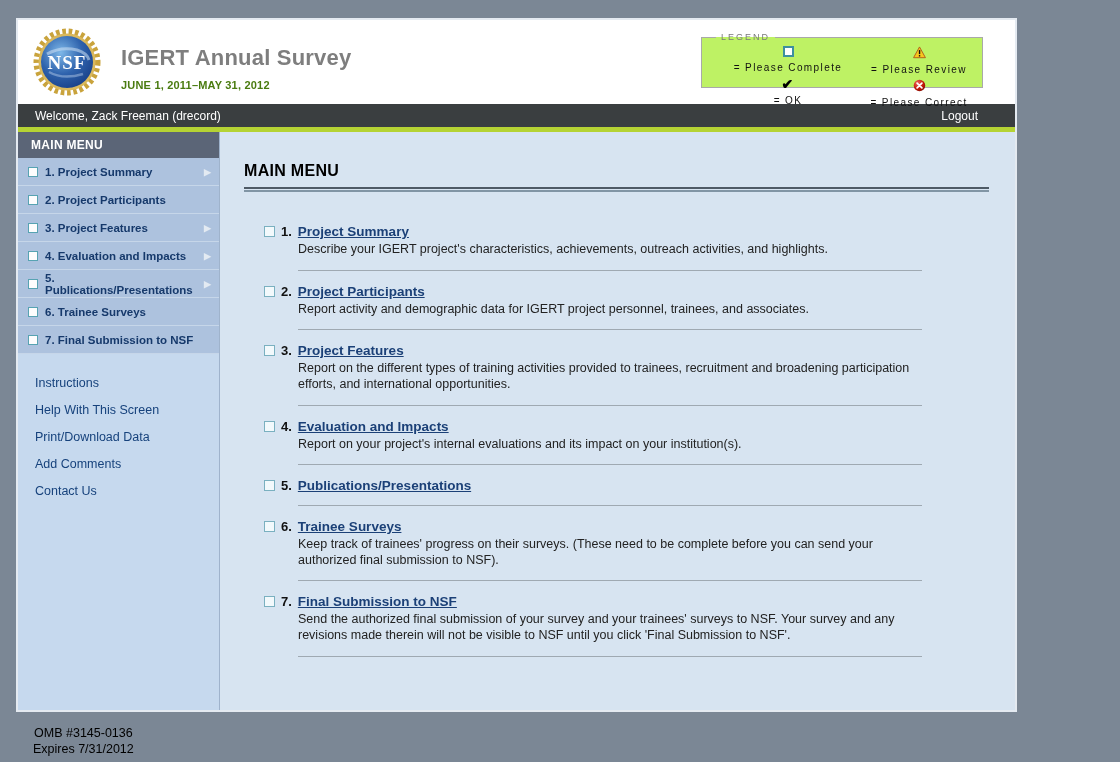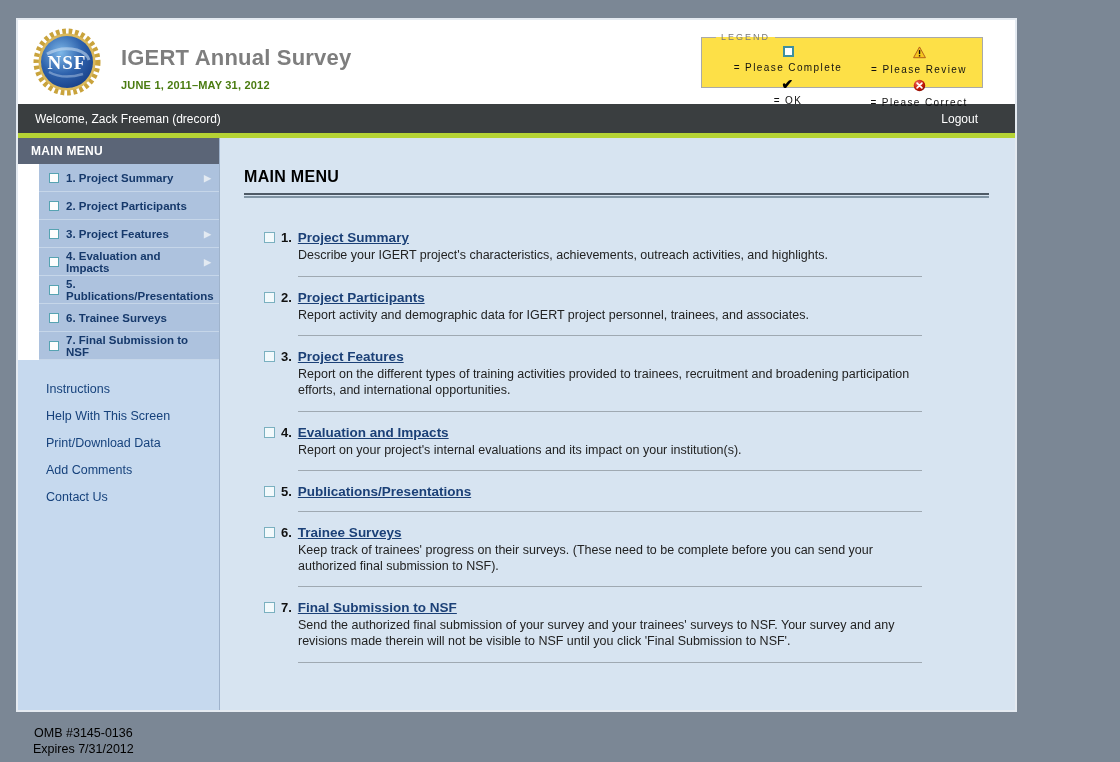--- a/index.html
+++ b/index.html
@@ -16,51 +16,51 @@
     display:flex; flex-direction:column;
   }
   
   .hdr { height:84px; background:#fff; position:relative; flex:0 0 auto; }
   .logo { position:absolute; left:15px; top:8px; width:68px; height:68px; }
   .title-block { position:absolute; left:103px; top:25px; }
   .app-title { font-size:22px; font-weight:bold; color:#7e7e7e; letter-spacing:.2px; }
   .app-subtitle { font-size:11px; font-weight:bold; color:#4a7b10; margin-top:8px; letter-spacing:.2px; }
   fieldset.legend-box {
     position:absolute; right:32px; top:12px; width:282px; height:56px;
-    border:1px solid #a9a9a9; background:#fde047; padding:4px 8px 2px 10px;
+    border:1px solid #a9a9a9; background:#bef264; padding:4px 8px 2px 10px;
   }
   fieldset.legend-box legend {
     font-size:9px; color:#7a7a7a; letter-spacing:2px; padding:0 5px; margin-left:4px;
   }
   .legend-grid { display:grid; grid-template-columns:152px 1fr; row-gap:4px; }
   .legend-item { display:flex; align-items:center; gap:5px; font-size:10px; color:#111; letter-spacing:1.4px; white-space:nowrap;flex-direction:column; }
   .lg-checkbox { width:11px; height:11px; background:#fff; border:2px solid #3d8fa0; display:inline-block; flex:0 0 auto; }
   .lg-check { font-size:14px; font-weight:bold; color:#000; line-height:11px; }
   .lg-svg { width:13px; height:13px; flex:0 0 auto; }
   
   .welcome-bar {
-    height:29px; background:#3a3e40; color:#fff;
+    height:23px; background:#3a3e40; color:#fff;
     display:flex; align-items:center; justify-content:space-between;
     padding:0 37px 0 17px; font-size:12px; flex:0 0 auto;
   }
   .logout { color:#fff; text-decoration:none; cursor:pointer; }
   .stripe { height:5px; background:#b5d334; flex:0 0 auto; }
   
   .body-row { flex:1 1 auto; display:flex; min-height:0; }
   
   .sidebar { width:202px; flex:0 0 auto; display:flex; flex-direction:column; border-right:1px solid #9fb3cc; }
   .sb-header { background:#5b6577; color:#fff; font-weight:bold; font-size:12px; height:26px; line-height:26px; padding-left:13px; letter-spacing:.3px; }
   .sb-item {
     height:28px; background:#adc2de; border-bottom:1px solid #c6d6e9;
     display:flex; align-items:center; gap:7px; padding:0 8px 0 10px;
-    font-size:11.5px; font-weight:bold; color:#16396b; cursor:pointer;margin-left:21px;
+    font-size:11.5px; font-weight:bold; color:#16396b; cursor:pointer;
   }
   .sb-checkbox { width:10px; height:10px; background:#fdfdfd; border:1px solid #57a3b2; flex:0 0 auto; }
   .sb-arrow { margin-left:auto; color:#e3eaf2; font-size:9px; }
-  .sb-lower { flex:1 1 auto; background:#c6d9ee; display:flex; flex-direction:column;padding-left:11px; }
+  .sb-lower { flex:1 1 auto; background:#c6d9ee; display:flex; flex-direction:column; }
   .sb-links { padding:22px 10px 10px 17px; }
   .sb-link { display:block; font-size:12.5px; color:#16427c; margin-bottom:13px; cursor:pointer; text-decoration:none; }
   .sb-modified { border-top:1px solid #93a9c0; padding:11px 10px 12px 17px; font-size:12.5px; color:#222; line-height:1.2; }
   
   .content { flex:1 1 auto; background:#d7e4f1; padding:20px 26px 0 24px; overflow:hidden; }
   .page-title { font-size:16px; font-weight:bold; color:#000; margin:10px 0 7px 0; letter-spacing:.3px; }
   .double-rule { height:5px; border-top:2px solid #4e5a66; border-bottom:2px solid #8195a5; margin-bottom:32px; }
   .menu-list { margin-left:20px; width:662px; }
   .mi-head { display:flex; align-items:baseline; gap:6px; }
   .mi-checkbox { width:11px; height:11px; background:#f2f9fc; border:1px solid #7ab0c0; flex:0 0 auto; align-self:center; }

